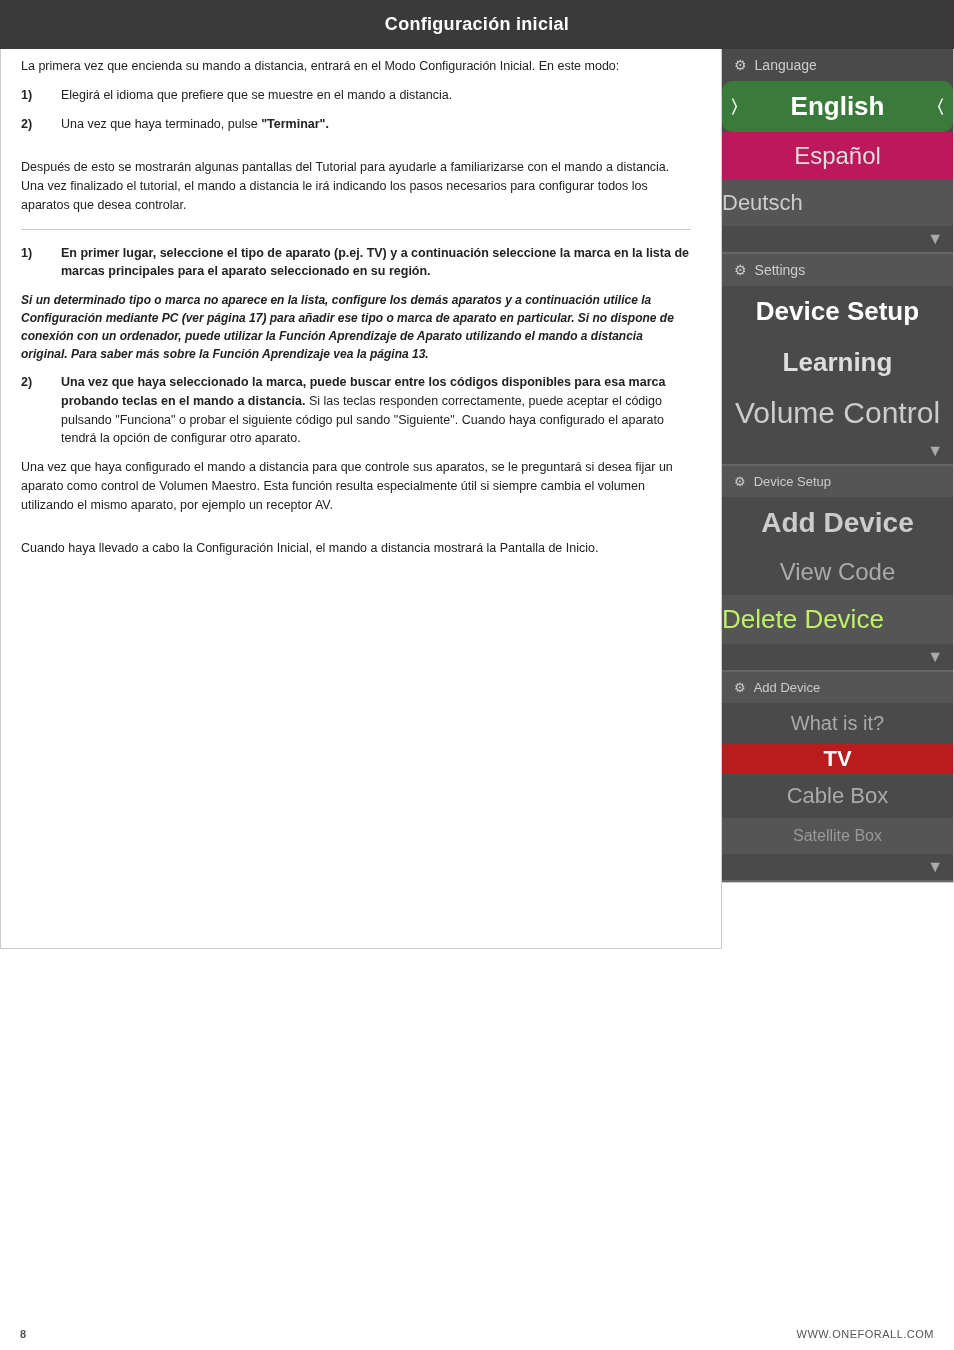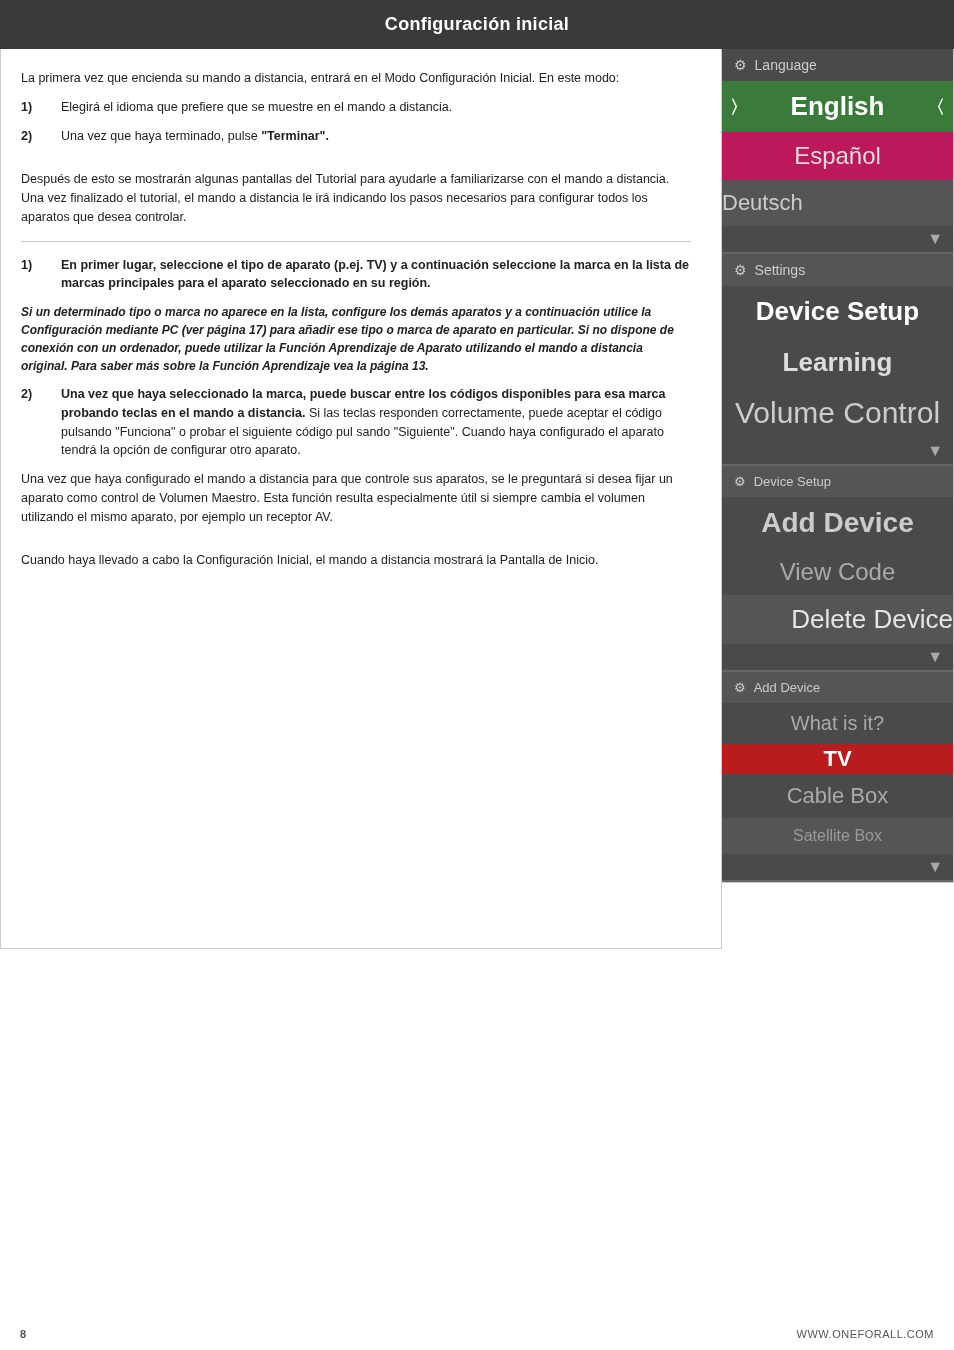--- a/index.html
+++ b/index.html
@@ -29,21 +29,21 @@
     .main-layout {
       display: flex;
       flex-direction: row;
       align-items: flex-start;
       padding: 0;
     }
 
     
     .content-area {
       flex: 1;
-      padding: 20px 30px 40px 20px;
+      padding: 8px 30px 40px 20px;
       border: 1px solid #ccc;
       border-top: none;
       min-height: 900px;
     }
 
     .content-area p {
       margin-bottom: 10px;
       line-height: 1.5;
       font-size: 12.5px;
     }
@@ -119,20 +119,21 @@
 
     .lang-english {
       background: #3a7a3a;
       color: #fff;
       text-align: center;
       font-size: 26px;
       font-weight: bold;
       padding: 10px 0;
       position: relative;
       cursor: pointer;
+      border-radius: 10px;
     }
 
     .lang-english::before {
       content: '〉';
       position: absolute;
       left: 8px;
       top: 50%;
       transform: translateY(-50%);
       font-size: 18px;
       color: #fff;
@@ -242,23 +243,23 @@
     .view-code-item {
       text-align: center;
       font-size: 24px;
       color: #aaa;
       padding: 9px 0;
       background: #4a4a4a;
       cursor: pointer;
     }
 
     .delete-device-item {
-      text-align: right;
+      text-align: left;
       font-size: 26px;
-      color: #e5e5e5;
+      color: #bef264;
       padding: 9px 0;
       background: #555;
       cursor: pointer;
     }
 
     
     .panel-add-device {
       background: #4a4a4a;
       color: #fff;
       border-bottom: 2px solid #666;

